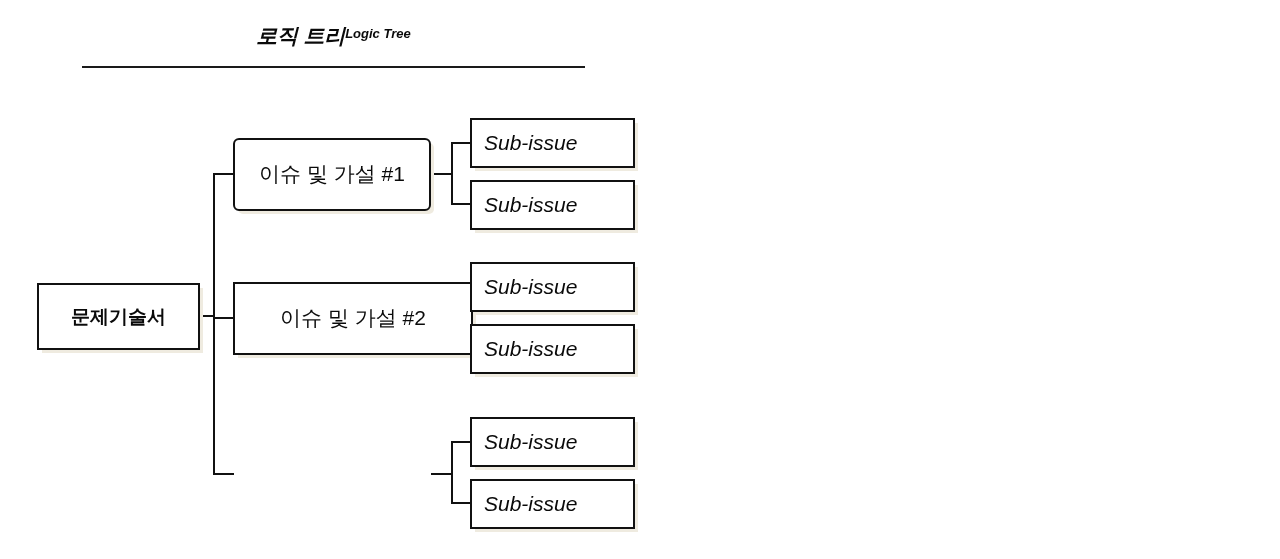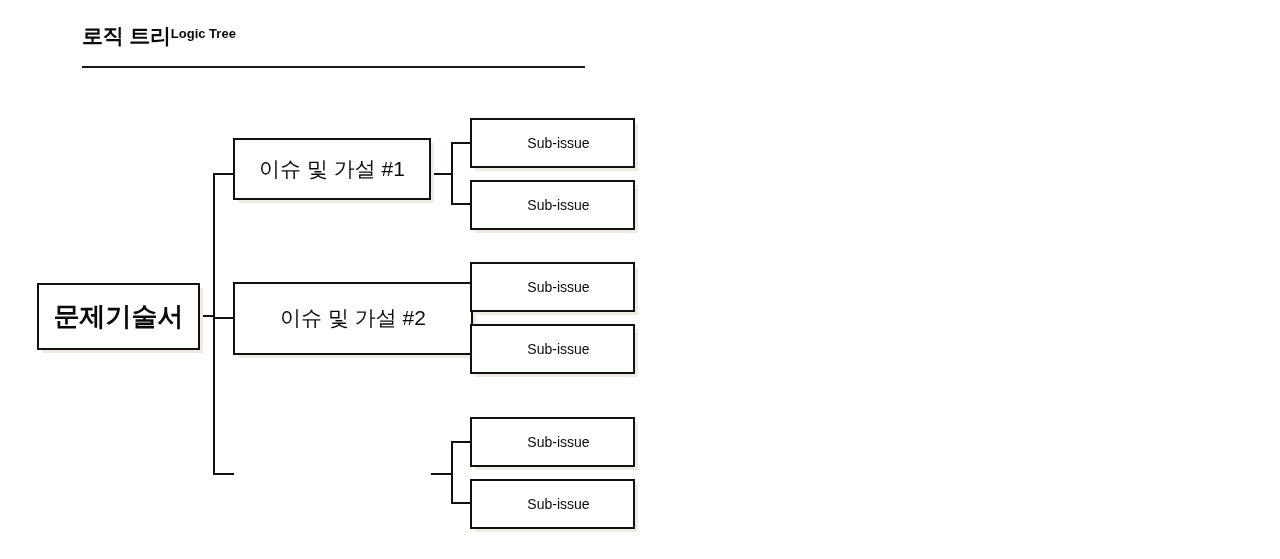--- a/index.html
+++ b/index.html
@@ -23,26 +23,27 @@
     position: absolute;
     top: 0;
     height: 559px;
   }
   #left-panel  { left: 0;   width: 640px; }
   #right-panel { left: 640px; width: 640px; }
 
   
   .panel-title {
     position: absolute;
-    text-align: left;
+    text-align: center;
     font-weight: bold;
     font-size: 21px;
     letter-spacing: -0.2px;
     white-space: nowrap;
     color: #0a0a0a;
+    font-style: italic;
   }
   #left-title  { left: 82px;  width: 503px; top: 22px; }
 
   .sup {
     font-size: 13px;
     font-weight: bold;
     vertical-align: 5px;
     letter-spacing: 0;
   }
 
@@ -68,32 +69,33 @@
     display: block;
     width: 100%;
     line-height: 1.05;
   }
   .node-root {
     justify-content: center;
   }
   .node-root span {
     text-align: center;
     font-weight: bold;
-    font-size: 26px;
+    font-size: 19px;
   }
   .node-issue span {
     text-align: center;
     font-size: 21px;
     font-weight: normal;
   }
   .node-sub span {
-    text-align: center;
+    text-align: left;
     padding-left: 12px;
-    font-size: 14px;
+    font-size: 21px;
     font-weight: normal;
+    font-style: italic;
   }
 
   
   .conn {
     position: absolute;
     background: #111111;
     z-index: 1;
   }
   .conn-h { height: 2px; }
   .conn-v { width: 2px; }
@@ -110,21 +112,21 @@
 
   <div class="node node-root" style="left:37px; top:283px; width:163px; height:67px;">
     <span>문제기술서</span>
   </div>
 
   <div class="conn conn-h" style="left:200px; top:315px; width:14px;"></div>
 
   <div class="conn conn-v" style="left:213px; top:173px; height:302px;"></div>
 
   <div class="conn conn-h" style="left:213px; top:173px; width:21px;"></div>
-  <div class="node node-issue" style="left:233px; top:138px; width:198px; height:62px;">
+  <div class="node node-issue" style="left:233px; top:138px; width:198px; height:73px;border-radius:6px;">
     <span>이슈 및 가설 #1</span>
   </div>
   <div class="conn conn-h" style="left:431px; top:173px; width:21px;"></div>
   <div class="conn conn-v" style="left:451px; top:142px; height:63px;"></div>
   <div class="conn conn-h" style="left:451px; top:142px; width:20px;"></div>
   <div class="conn conn-h" style="left:451px; top:203px; width:20px;"></div>
   <div class="node node-sub" style="left:470px; top:118px; width:165px; height:50px;">
     <span>Sub-issue</span>
   </div>
   <div class="node node-sub" style="left:470px; top:180px; width:165px; height:50px;">

